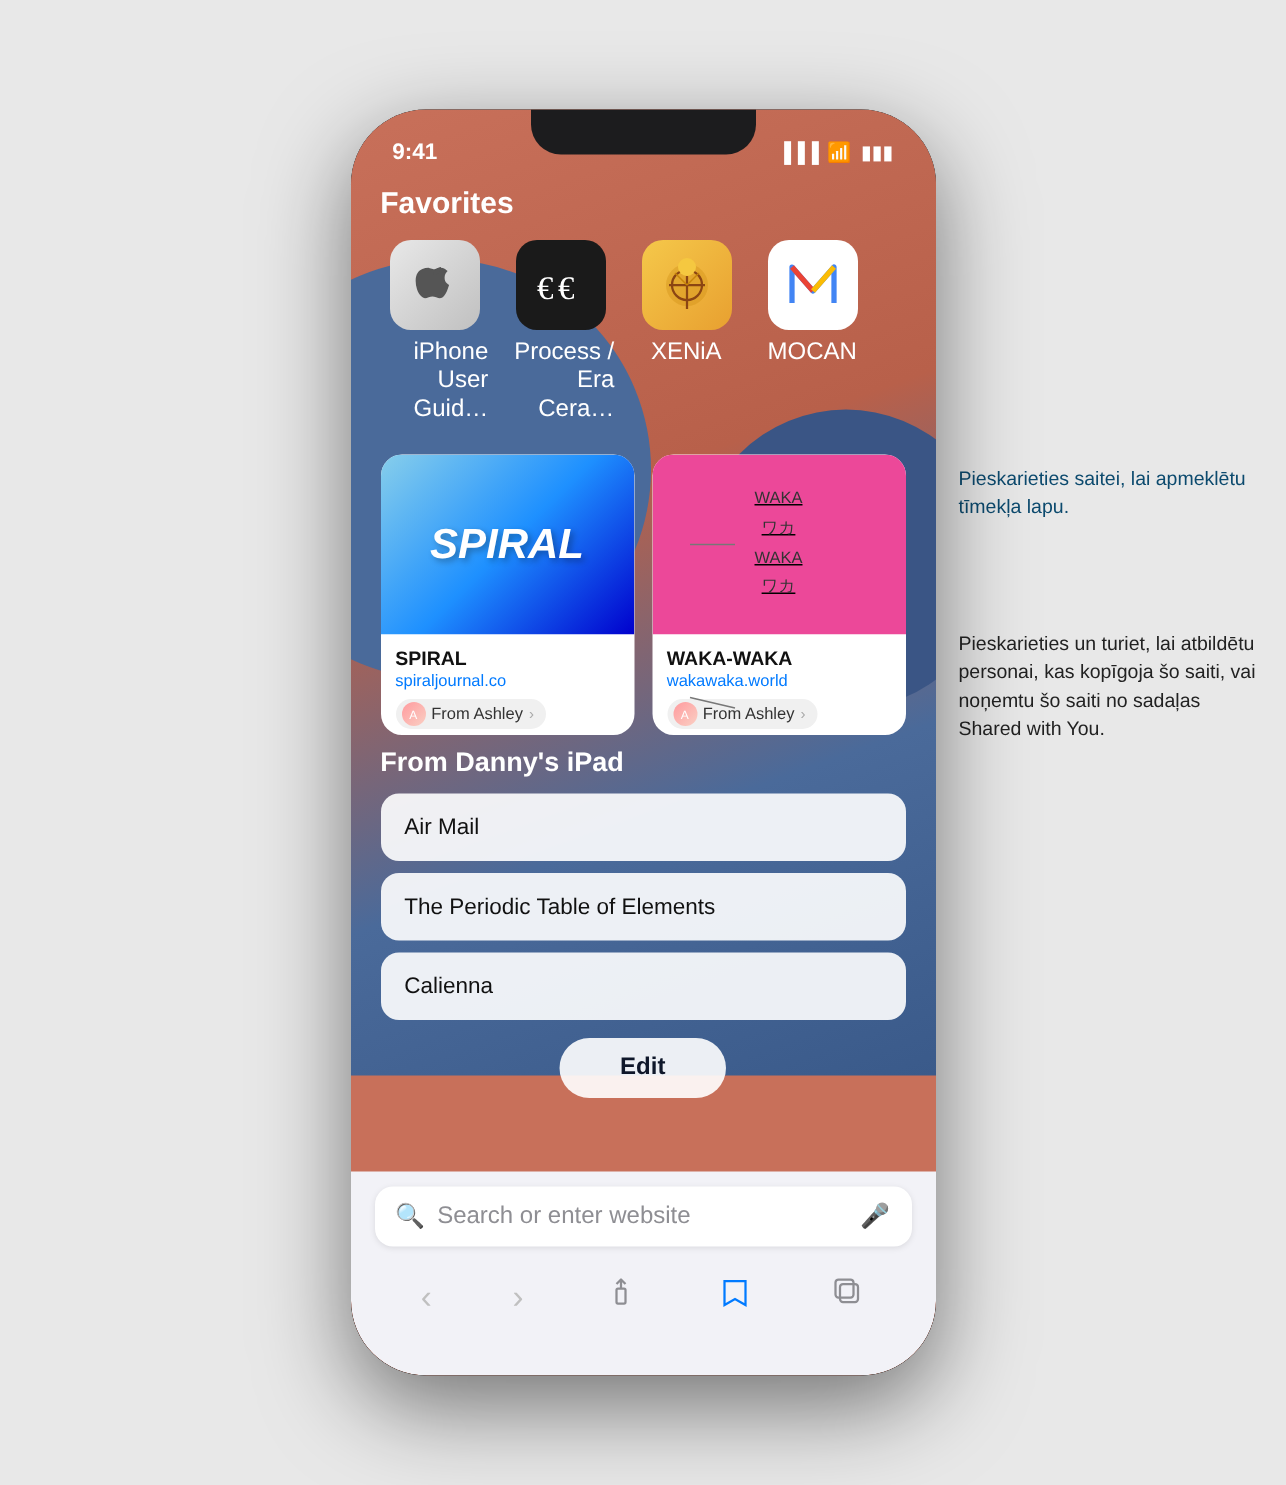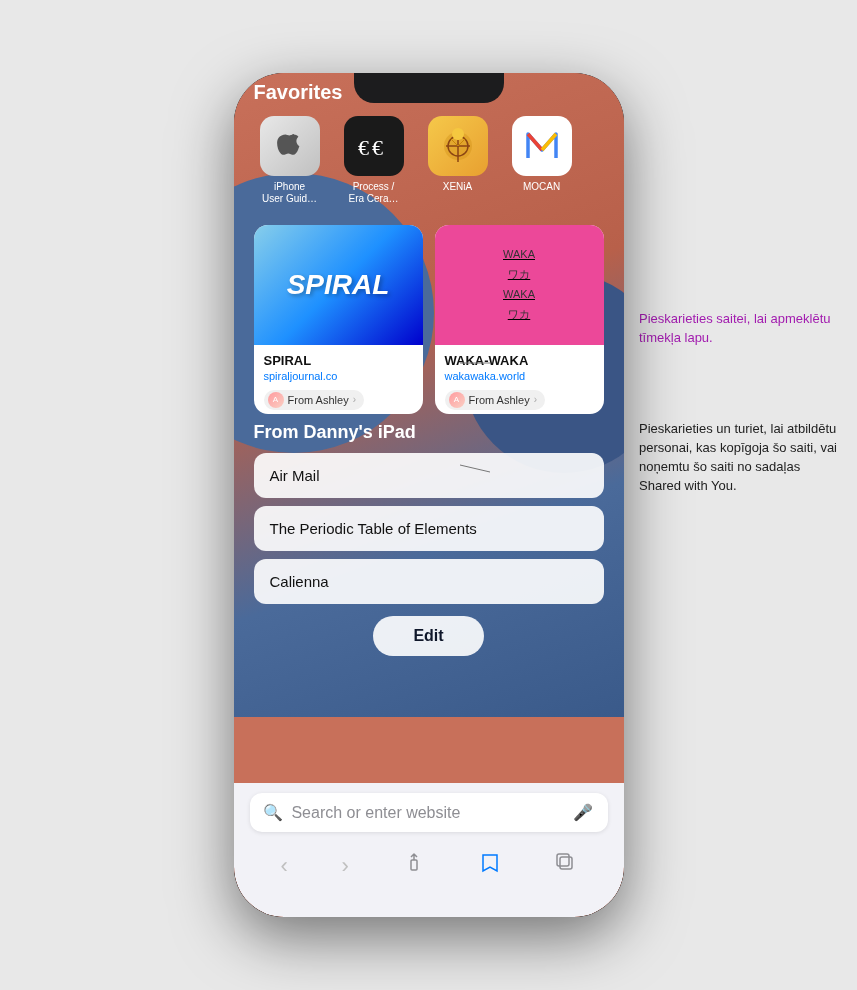--- a/index.html
+++ b/index.html
@@ -154,22 +154,22 @@
     }
     .fav-icon.xenia {
       background: linear-gradient(135deg, #f5c84a, #e8a030);
     }
     .fav-icon.mocan {
       background: white;
     }
 
     .fav-label {
       color: white;
-      font-size: 10px;
-      text-align: center;
+      font-size: 16px;
+      text-align: right;
       line-height: 1.2;
     }
 
     
     .shared-cards {
       display: flex;
       gap: 12px;
       margin-bottom: 8px;
     }
 
@@ -359,21 +359,21 @@
       font-size: 12.5px;
       color: #222;
       line-height: 1.45;
       width: 200px;
     }
 
   </style>
 </head>
 <body>
 
-<div class="annotation-block" style="right: 18px; top: 310px; position: absolute; font-size: 13px; color: #a21caf; line-height: 1.45; width: 200px;">
+<div class="annotation-block" style="right: 18px; top: 310px; position: absolute; font-size: 13px; color: #0c4a6e; line-height: 1.45; width: 200px;">
   <span>Pieskarieties saitei, lai apmeklētu tīmekļa lapu.</span>
 </div>
 
 <div class="annotation-block" style="right: 18px; top: 420px; position: absolute; font-size: 13px; color: #222; line-height: 1.45; width: 200px;">
   <span>Pieskarieties un turiet, lai atbildētu personai, kas kopīgoja šo saiti, vai noņemtu šo saiti no sadaļas Shared with You.</span>
 </div>
 
 <svg style="position:absolute; top:0; left:0; width:857px; height:990px; pointer-events:none; z-index:50;">
 
   <line x1="460" y1="363" x2="490" y2="363" stroke="#777" stroke-width="1"></line>
@@ -383,20 +383,28 @@
 
 <div class="phone">
   <div class="notch"></div>
   <div class="screen">
 
     <div class="bg-art">
       <div class="bg-circle-1"></div>
       <div class="bg-circle-2"></div>
     </div>
 
+    <div class="status-bar">
+      <span class="status-time">9:41</span>
+      <div class="status-icons">
+        <span>▐▐▐</span>
+        <span>📶</span>
+        <span>▮▮▮</span>
+      </div>
+    </div>
 
     <div class="scroll-content">
 
       <div class="section-title">Favorites</div>
       <div class="favorites-grid">
 
         <div class="fav-item">
           <div class="fav-icon apple">
             <svg width="36" height="36" viewBox="0 0 36 36">
                 <path d="M26 22c-.5 1.2-1.1 2.3-2 3.3-.9 1-1.8 1.5-2.7 1.5-.7 0-1.5-.2-2.5-.6-.9-.4-1.8-.6-2.5-.6-.8 0-1.6.2-2.5.6-1 .4-1.8.6-2.4.6-.9 0-1.9-.5-2.9-1.6C7.5 24.2 6.6 22.6 6 20.8c-.6-2-.9-3.9-.9-5.7 0-2.1.5-3.9 1.4-5.2.7-1.1 1.8-2 3.1-2.5 1.3-.6 2.7-.9 4.1-.9 0 0 .5.2 1.5.5 1 .3 1.7.5 2.1.5.4 0 1.1-.2 2.1-.5 1-.3 1.8-.5 2.4-.5 1 0 2 .3 2.9.8.5.3 1.1.8 1.7 1.4-1.3 1.2-2 2.7-2 4.4 0 1.5.5 2.8 1.5 3.8.5.5 1 .9 1.5 1.1z" fill="#555"></path>

